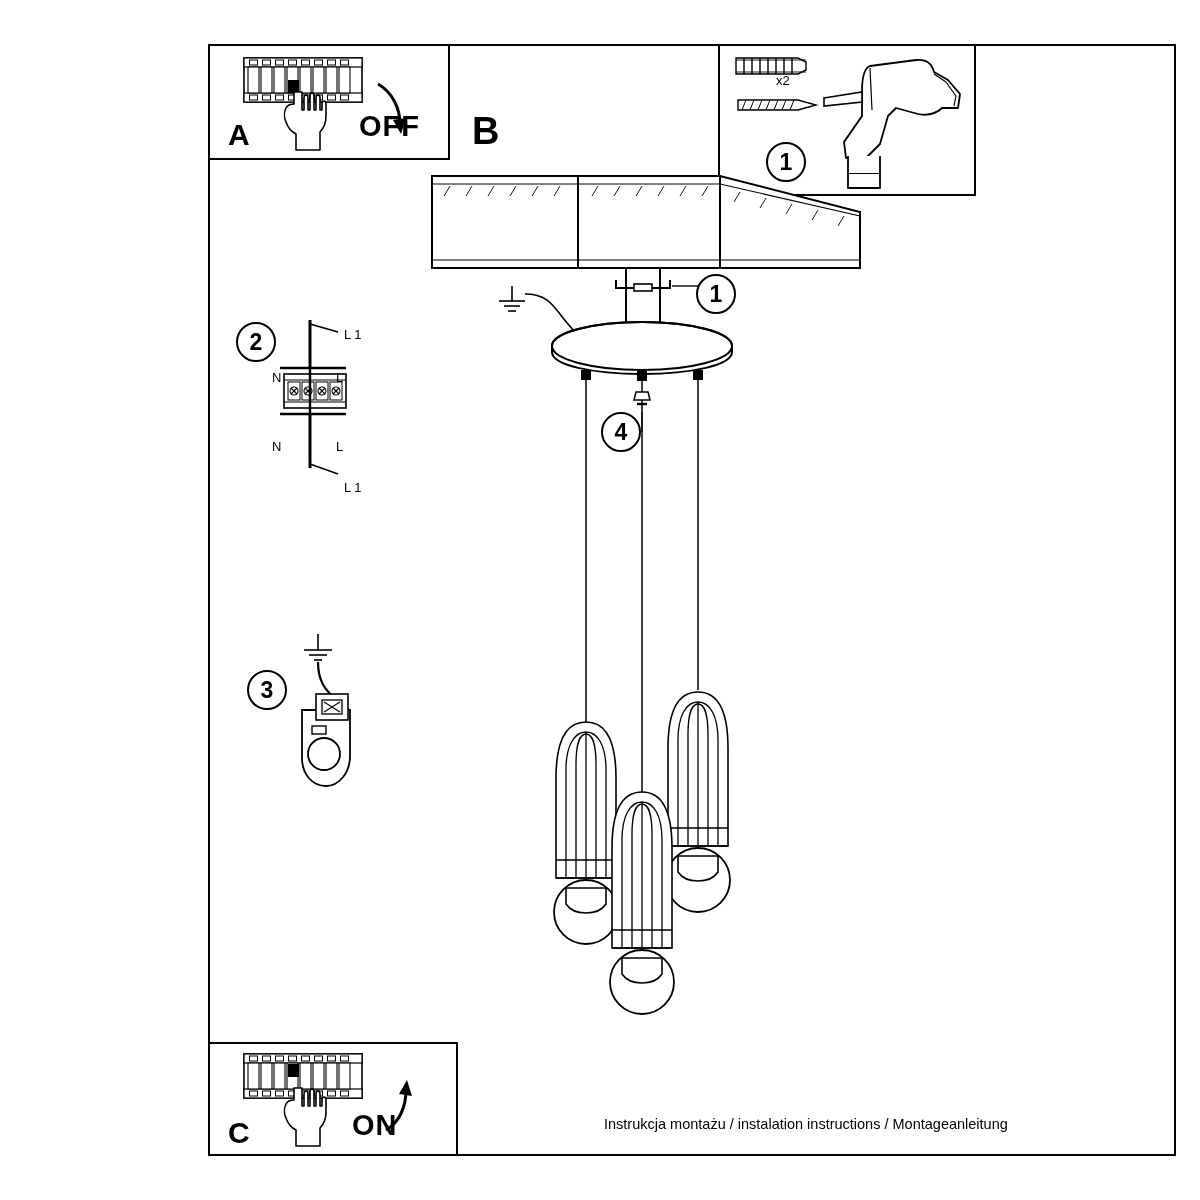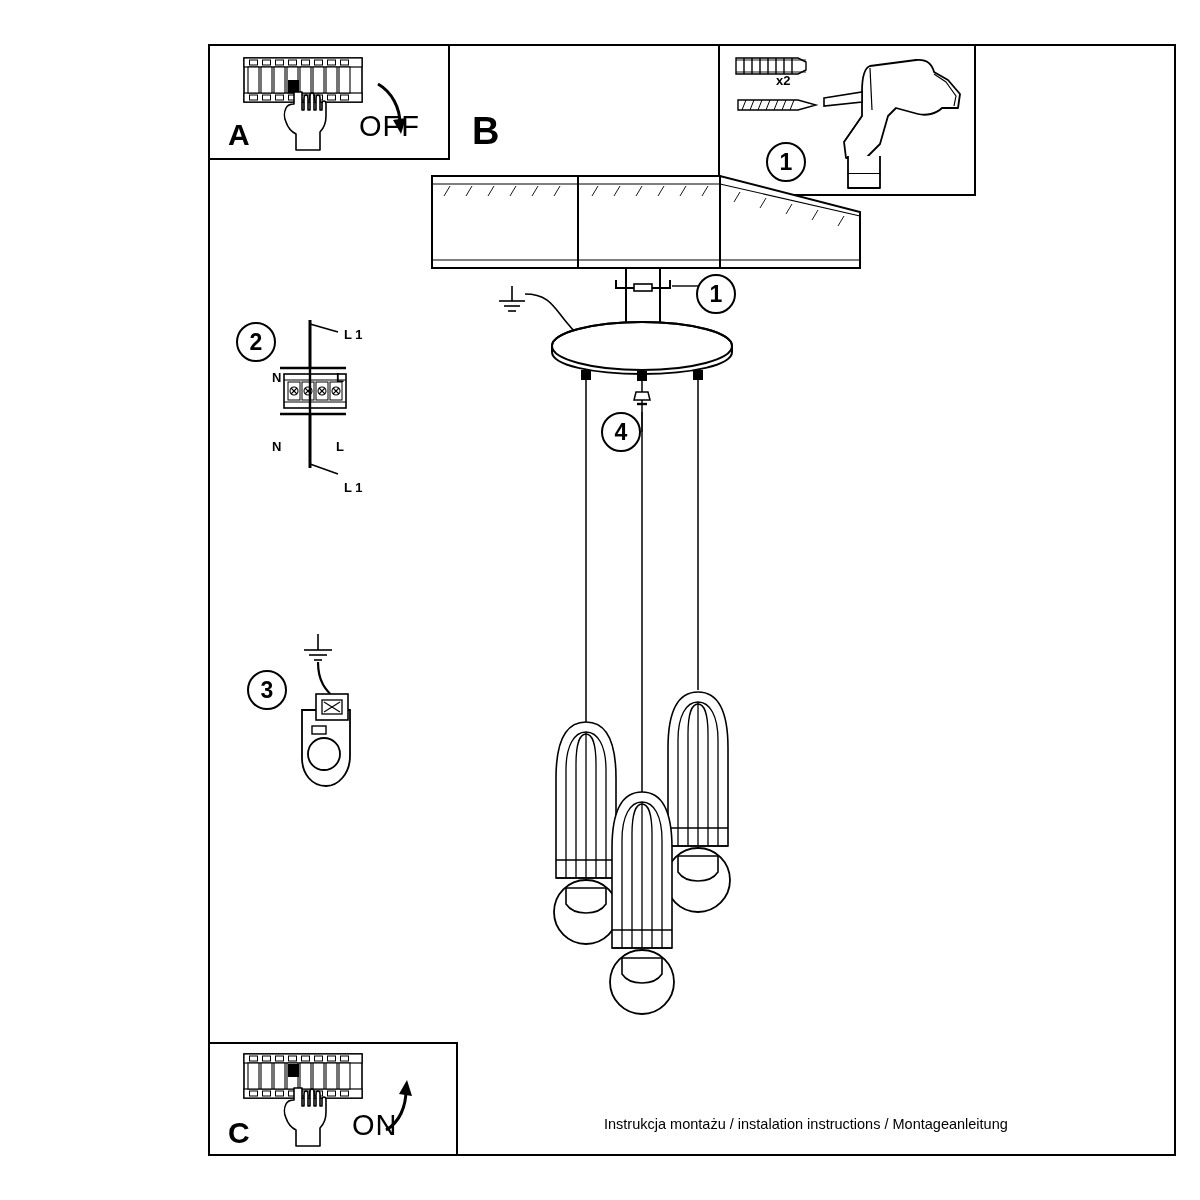--- a/index.html
+++ b/index.html
@@ -45,21 +45,21 @@
   }
   .big-letter {
     position: absolute;
     font-size: 38px;
     font-weight: 700;
     line-height: 1;
   }
   .word {
     position: absolute;
     font-size: 29px;
-    font-weight: 400;
+    font-weight: 700;
     line-height: 1;
     letter-spacing: 1px;
     text-align: right;
   }
   .circle-num {
     position: absolute;
     width: 40px;
     height: 40px;
     border: 2.5px solid #000000;
     border-radius: 50%;
@@ -67,21 +67,21 @@
     align-items: center;
     justify-content: center;
     font-size: 23px;
     font-weight: 700;
     background: #ffffff;
     box-sizing: border-box;
   }
   .small-label {
     position: absolute;
     font-size: 13px;
-    font-weight: 700;
+    font-weight: 400;
     line-height: 1;
   }
   .footer-text {
     position: absolute;
     font-size: 14.5px;
     line-height: 1.5;
     white-space: nowrap;
   }
   svg { display: block; }
   .ov { position: absolute; left: 0; top: 0; pointer-events: none; }

